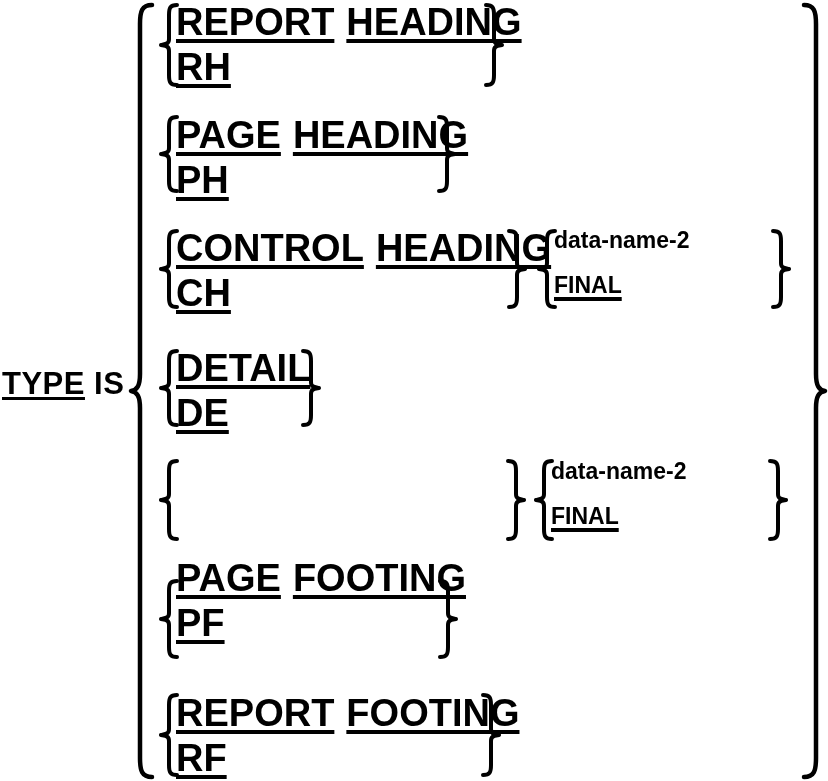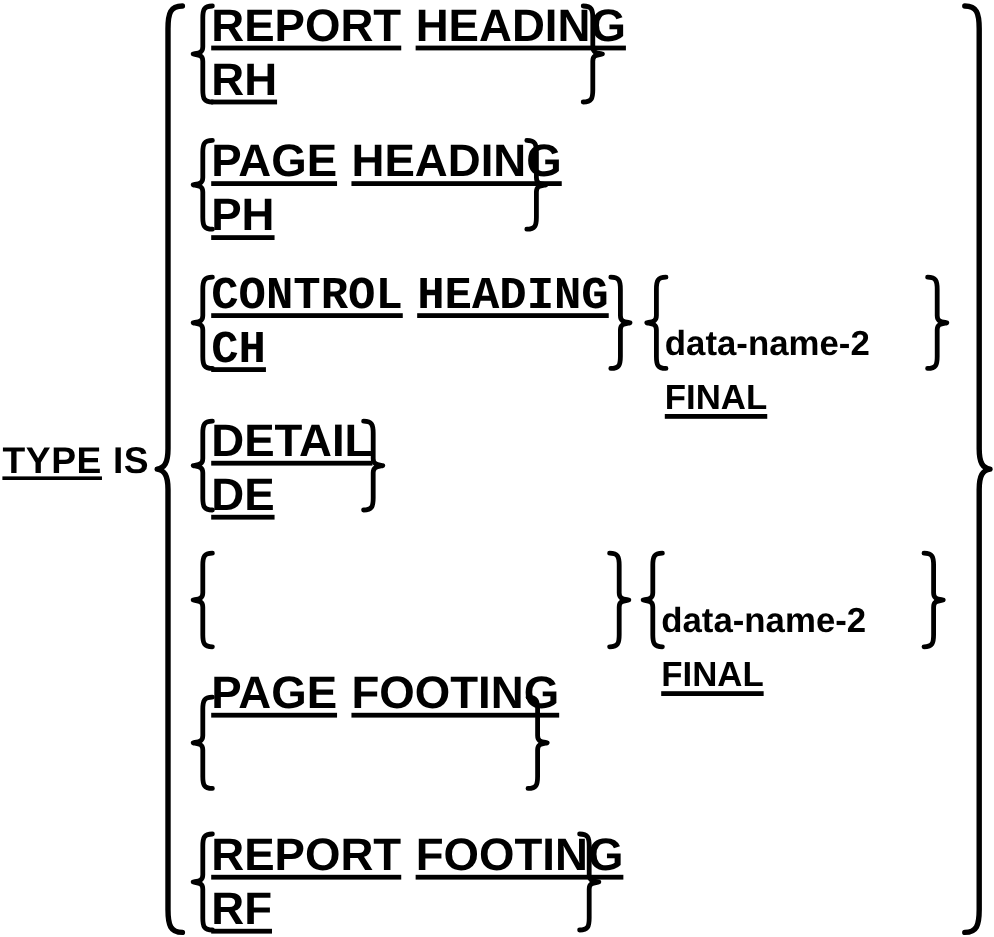--- a/index.html
+++ b/index.html
@@ -41,21 +41,21 @@
     text-decoration-thickness:3.5px;
     margin-right:12px;
   }
   .stack .w.last{margin-right:0;}
   .stack .meta{
     display:inline-block;text-decoration:none;
     letter-spacing:0px;
   }
 
   
-  .optgrp .stack{font-size:29px;margin-top:44px;}
+  .optgrp .stack{font-size:23px;}
 </style>
 </head>
 <body>
 
 <div class="diagram" data-name="syntax-diagram">
 
   <div class="lead" data-name="lead-in-label">
     <span class="kw" data-name="keyword-type">TYPE</span><span class="plain">&nbsp;</span><span class="plain" data-name="connector-is">IS</span>
   </div>
 
@@ -117,21 +117,21 @@
     </div>
   </div>
 
   <div class="row" data-name="alternative-row-control-heading">
     <div class="brace" data-name="row-left-brace" style="left:158px;top:228px;width:22px;height:82px;">
       <svg width="22" height="82" viewBox="0 0 22 82">
         <path d="M19 3 C12 3 11 6 11 13 L11 35 C11 40 8 40 3 41 C8 42 11 42 11 47 L11 69 C11 76 12 79 19 79" stroke-width="4"></path>
       </svg>
     </div>
 
-    <div class="stack" data-name="row-terms" style="left:176px;top:229px;font-family:Liberation Mono, monospace;">
+    <div class="stack" data-name="row-terms" style="left:176px;top:229px;">
       <span class="line" data-name="row-upper-line">
         <span class="w" data-name="term-control">CONTROL</span><span class="w last" data-name="term-heading">HEADING</span>
       </span>
       <span class="line" data-name="row-lower-line">
         <span class="w last" data-name="term-ch">CH</span>
       </span>
     </div>
 
     <div class="brace" data-name="row-right-brace" style="left:506px;top:228px;width:22px;height:82px;">
       <svg width="22" height="82" viewBox="0 0 22 82">
@@ -230,20 +230,23 @@
     <div class="brace" data-name="row-left-brace" style="left:158px;top:578px;width:22px;height:82px;">
       <svg width="22" height="82" viewBox="0 0 22 82">
         <path d="M19 3 C12 3 11 6 11 13 L11 35 C11 40 8 40 3 41 C8 42 11 42 11 47 L11 69 C11 76 12 79 19 79" stroke-width="4"></path>
       </svg>
     </div>
 
     <div class="stack" data-name="row-terms" style="left:176px;top:559px;">
       <span class="line" data-name="row-upper-line">
         <span class="w" data-name="term-page">PAGE</span><span class="w last" data-name="term-footing">FOOTING</span>
       </span>
+      <span class="line" data-name="row-lower-line">
+        <span class="w last" data-name="term-pf">PF</span>
+      </span>
     </div>
 
     <div class="brace" data-name="row-right-brace" style="left:437px;top:578px;width:22px;height:82px;">
       <svg width="22" height="82" viewBox="0 0 22 82">
         <path d="M3 3 C10 3 11 6 11 13 L11 35 C11 40 14 40 19 41 C14 42 11 42 11 47 L11 69 C11 76 10 79 3 79" stroke-width="4"></path>
       </svg>
     </div>
   </div>
 
   <div class="row" data-name="alternative-row-report-footing">

